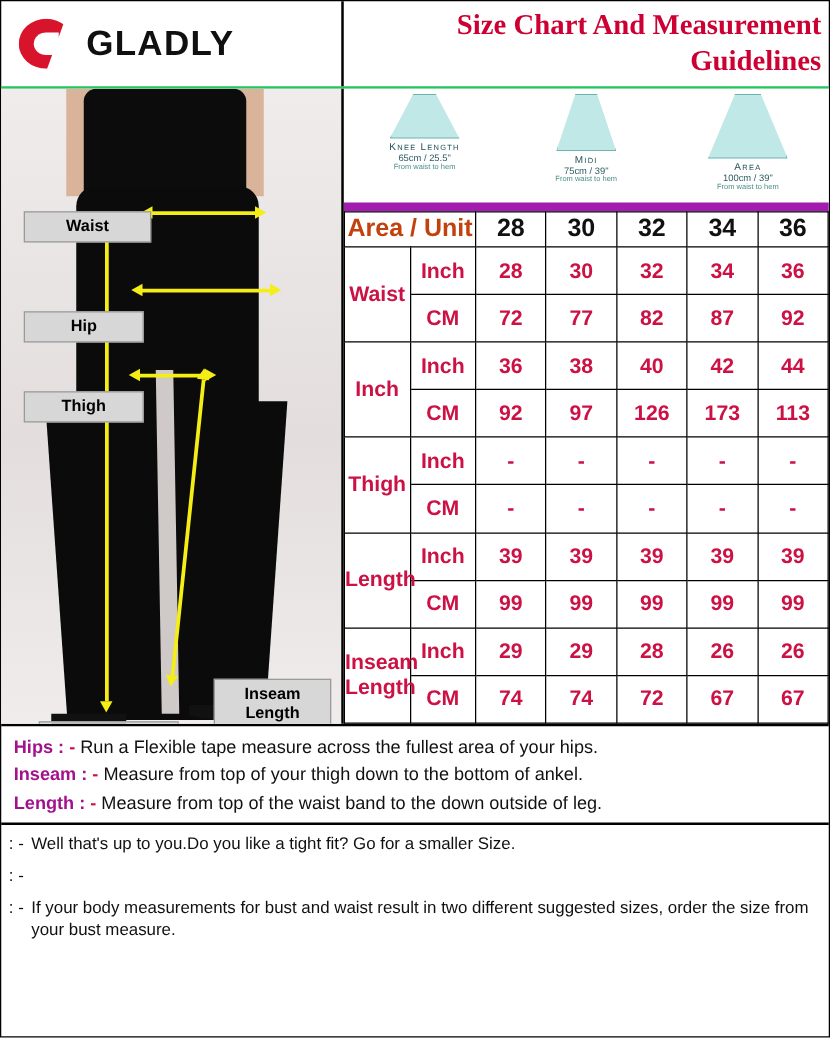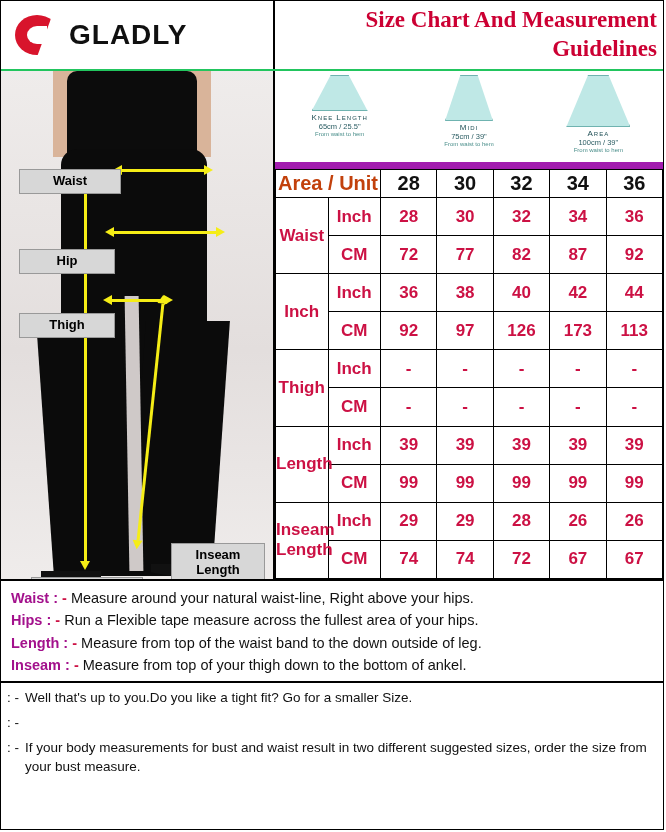--- a/index.html
+++ b/index.html
@@ -412,38 +412,33 @@
             <td>67</td>
             <td>67</td>
           </tr>
         </tbody>
       </table>
     </div>
   </div>
 
   <div class="notes">
     <div class="note-line">
-      <span class="lbl">Waist :</span>
-      <span class="dash">-</span>
-      <span>Measure around your natural waist-line, Right above your hips.</span>
-    </div>
-    <div class="note-line">
       <span class="lbl">Hips :</span>
       <span class="dash">-</span>
       <span>Run a Flexible tape measure across the fullest area of your hips.</span>
+    </div>
+    <div class="note-line">
+      <span class="lbl">Inseam :</span>
+      <span class="dash">-</span>
+      <span>Measure from top of your thigh down to the bottom of ankel.</span>
     </div>
     <div class="note-line">
       <span class="lbl">Length :</span>
       <span class="dash">-</span>
       <span>Measure from top of the waist band to the down outside of leg.</span>
-    </div>
-    <div class="note-line">
-      <span class="lbl">Inseam :</span>
-      <span class="dash">-</span>
-      <span>Measure from top of your thigh down to the bottom of ankel.</span>
     </div>
   </div>
 
   <div class="footer">
     <div class="faq-a">
       <div class="faq-row">
         <span class="bullet">: -</span>
         <span>Well that's up to you.Do you like a tight fit? Go for a smaller Size.</span>
       </div>
       <div class="faq-row">

